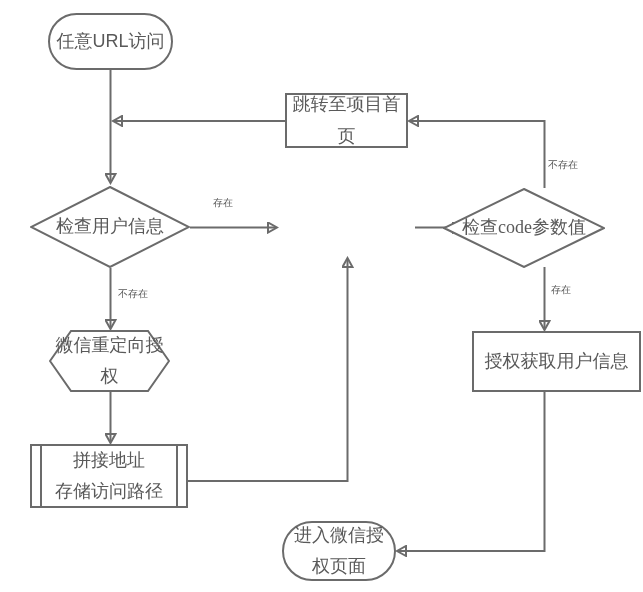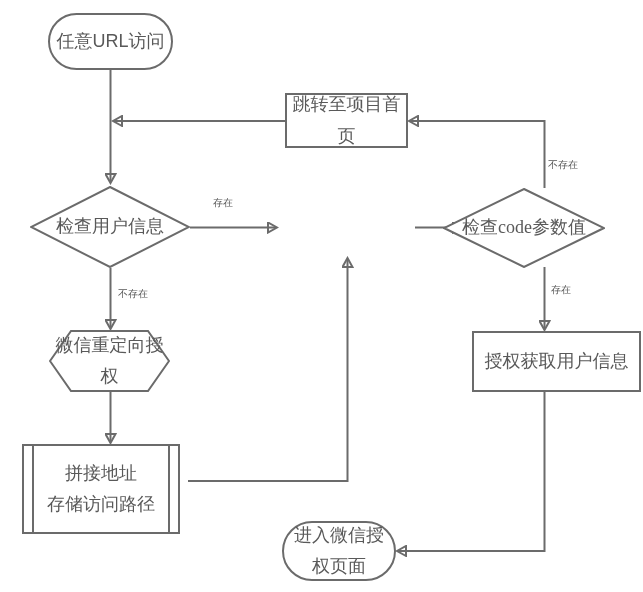--- a/index.html
+++ b/index.html
@@ -86,21 +86,21 @@
     white-space: nowrap;
   }
 
   
   #n-start      { left: 48px;  top: 13px;  width: 125px; height: 57px; border-radius: 28.5px; }
   #n-homepage   { left: 285px; top: 93px;  width: 123px; height: 55px; }
   #n-check-user { left: 30px;  top: 186px; width: 160px; height: 82px; }
   #n-wechat     { left: 278px; top: 199px; width: 137px; height: 57px; }
   #n-check-code { left: 443px; top: 188px; width: 162px; height: 80px; font-family: Liberation Serif, serif; }
   #n-store-path { left: 49px;  top: 330px; width: 121px; height: 62px; }
-  #n-concat     { left: 22px;  top: 444px; width: 158px; height: 90px; }
+  #n-concat     { left: 30px;  top: 444px; width: 158px; height: 64px; }
   #n-get-user   { left: 472px; top: 331px; width: 169px; height: 61px; }
   #n-end        { left: 282px; top: 521px; width: 114px; height: 60px; border-radius: 30px; }
   #n-end .label { width: 92px; }
 
   #lbl-user-exists     { left: 213px; top: 196px; }
   #lbl-user-not-exists { left: 118px; top: 287px; }
   #lbl-code-not-exists { left: 548px; top: 158px; }
   #lbl-code-exists     { left: 551px; top: 283px; }
 </style>
 </head>

